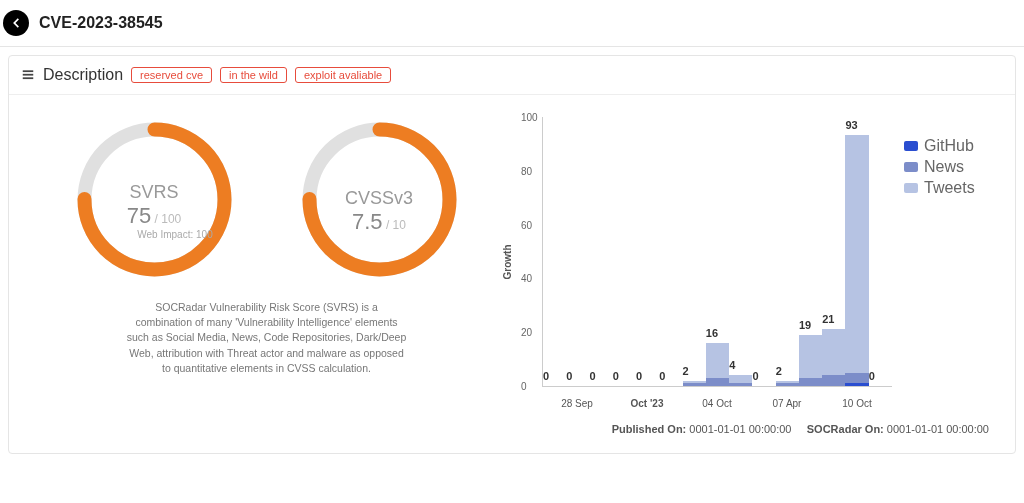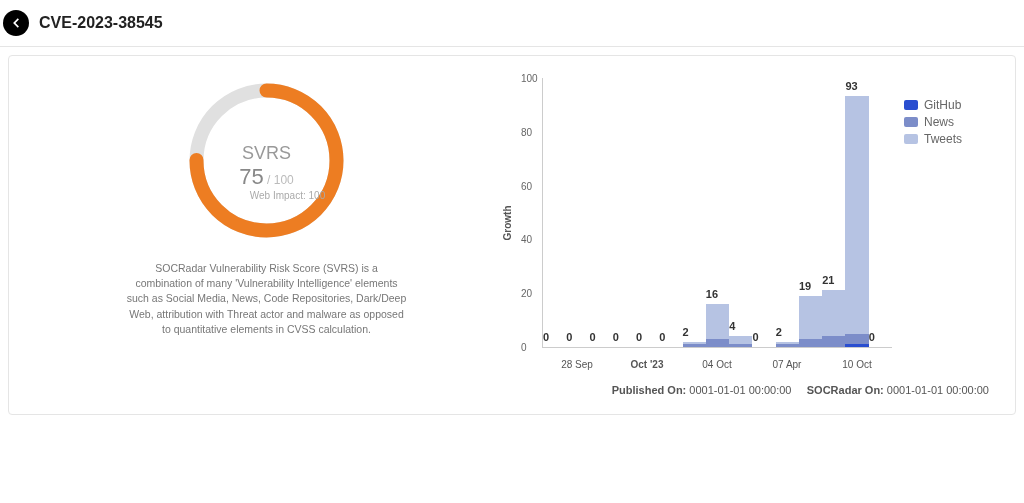--- a/index.html
+++ b/index.html
@@ -35,21 +35,21 @@
 .ytick { position: absolute; left: -22px; font-size: 10px; color: #666; transform: translateY(50%); }
 .bars { position: absolute; left: 0; right: 0; bottom: 0; top: 0; display: flex; align-items: flex-end; justify-content: space-around; }
 .barcol { width: 38px; position: relative; display: flex; flex-direction: column-reverse; }
 .seg { width: 100%; }
 .seg.tweets { background: #b6c3e3; }
 .seg.news { background: #7c8dc9; }
 .seg.github { background: #2a4ed0; }
 .barval { position: absolute; top: -16px; font-size: 11px; font-weight: 700; color: #333; white-space: nowrap; }
 .xaxis { position: absolute; left: 30px; right: 0; bottom: 8px; display: flex; justify-content: space-between; font-size: 10px; color: #555; }
 .xaxis span { flex: 1; text-align: center; }
-.legend { margin-left: 12px; margin-top: 30px; font-size: 12px; color: #666; }
+.legend { margin-left: 12px; margin-top: 30px; font-size: 16px; color: #666; }
 .legend div { display: flex; align-items: center; gap: 6px; margin-bottom: 3px; }
 .sw { width: 14px; height: 10px; border-radius: 2px; }
 .sw.github { background: #2a4ed0; }
 .sw.news { background: #7c8dc9; }
 .sw.tweets { background: #b6c3e3; }
 .footer { text-align: right; font-size: 11px; color: #555; padding: 6px 14px; }
 .footer b { font-weight: 700; }
 </style>
 </head>
 <body>
@@ -57,33 +57,54 @@
 <div class="header">
   <div class="back-icon">
     <svg viewBox="0 0 24 24">
         <path d="M15 4l-8 8 8 8 2-2-6-6 6-6z"></path>
       </svg>
   </div>
   <h1>CVE-2023-38545</h1>
 </div>
 
 <div class="panel">
+  <div class="panel-head">
+    <svg class="list-icon" viewBox="0 0 24 24">
+        <rect x="3" y="4" width="18" height="3" fill="currentColor"></rect>
+        <rect x="3" y="10" width="18" height="3" fill="currentColor"></rect>
+        <rect x="3" y="16" width="18" height="3" fill="currentColor"></rect>
+      </svg>
+    <span class="title">Description</span>
+    <span class="tag">reserved cve</span>
+    <span class="tag">in the wild</span>
+    <span class="tag">exploit avaliable</span>
+  </div>
   <div class="panel-body">
     <div class="row">
       <div class="gauges">
         <div class="gauge-row">
           <div class="gauge">
             <svg width="165" height="165">
               <circle class="track" cx="82.5" cy="82.5" r="70"></circle>
               <circle class="prog" id="svrs-arc" cx="82.5" cy="82.5" r="70" stroke-dasharray="439.822971502571" stroke-dashoffset="109.95574287564276"></circle>
             </svg>
             <div class="center">
               <div class="g-title">SVRS</div>
               <div class="g-value"><span>75</span><small> / 100</small></div>
               <div class="g-sub">Web Impact: 100</div>
+            </div>
+          </div>
+          <div class="gauge">
+            <svg width="165" height="165">
+              <circle class="track" cx="82.5" cy="82.5" r="70"></circle>
+              <circle class="prog" id="cvss-arc" cx="82.5" cy="82.5" r="70" stroke-dasharray="439.822971502571" stroke-dashoffset="109.95574287564276"></circle>
+            </svg>
+            <div class="center">
+              <div class="g-title">CVSSv3</div>
+              <div class="g-value"><span>7.5</span><small> / 10</small></div>
             </div>
           </div>
         </div>
         <div class="svrs-desc">SOCRadar Vulnerability Risk Score (SVRS) is a combination of many 'Vulnerability Intelligence' elements such as Social Media, News, Code Repositories, Dark/Deep Web, attribution with Threat actor and malware as opposed to quantitative elements in CVSS calculation.</div>
       </div>
       <div class="chart-area">
         <div class="chart">
           <div class="ylabel">Growth</div>
           <div class="plot" id="plot">
             <div class="bars" id="bars">

